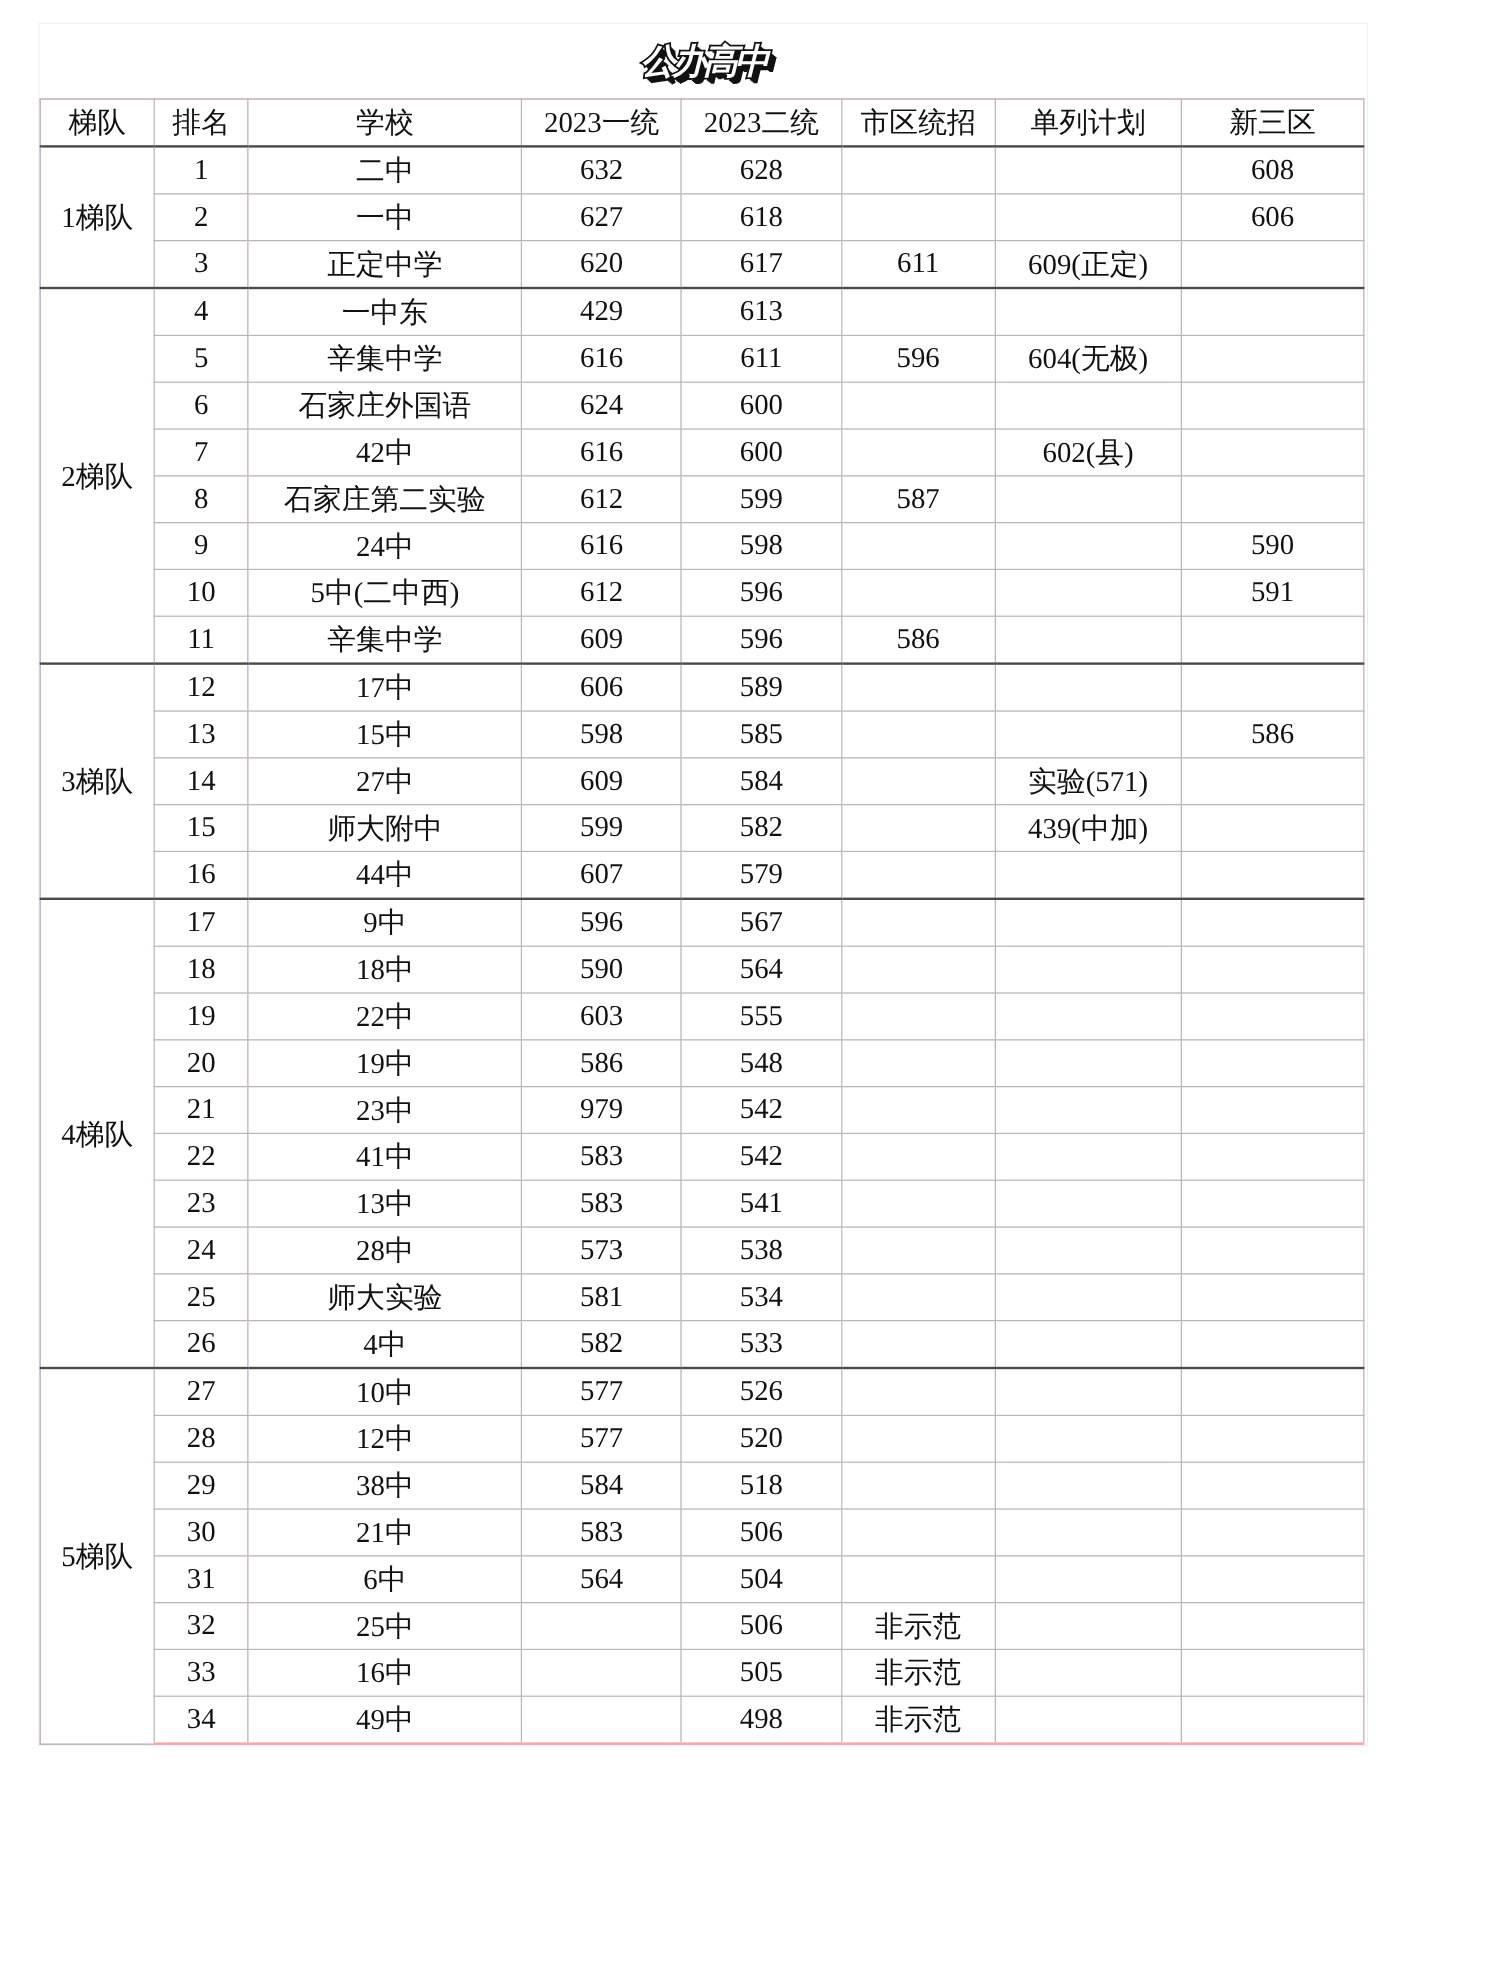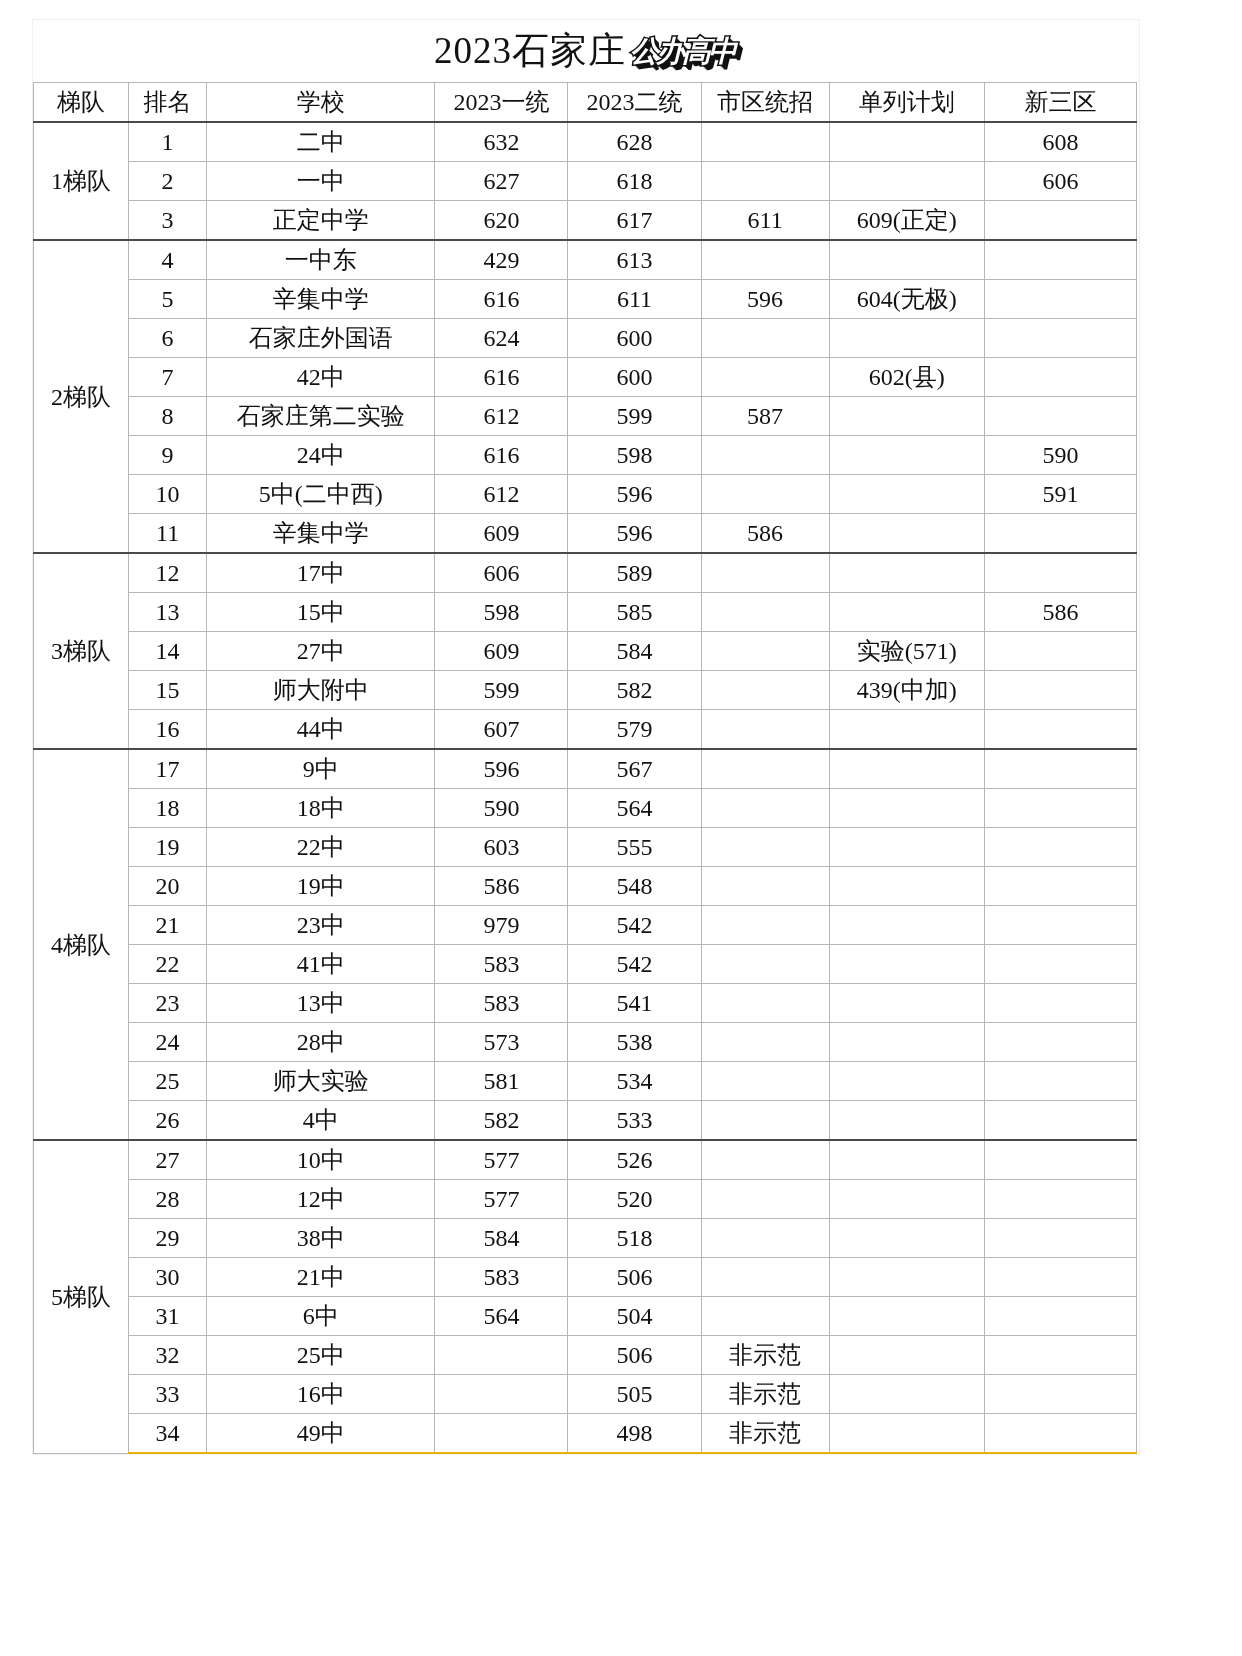--- a/index.html
+++ b/index.html
@@ -79,21 +79,21 @@
     border-top:2px solid #4a4a4a;
     border-bottom:2px solid #4a4a4a;
   }
   tbody td{ height:38px; }
   td.tier-cell{
     border-right:2px solid #4a4a4a;
     border-left:2px solid #4a4a4a;
     font-size:25px;
   }
   tr.tier-start td{ border-top:2px solid #4a4a4a; }
-  tr.last-row td{ border-bottom:2px solid #eab308; }
+  tr.last-row td{ border-bottom:2px solid #fca5a5; }
   th.first-col{ border-left:2px solid #4a4a4a; }
   th.last-col{ border-right:2px solid #4a4a4a; }
   td.last-col{ border-right:2px solid #4a4a4a; }
 
   
   col.w-tier{width:95px;}
   col.w-rank{width:78px;}
   col.w-school{width:228px;}
   col.w-s1{width:133px;}
   col.w-s2{width:133px;}
@@ -101,21 +101,20 @@
   col.w-s4{width:155px;}
   col.w-s5{width:152px;}
 </style>
 </head>
 <body>
 
 <div class="page">
   <div class="sheet">
 
     <div class="title-band">
-      <span class="title-text">2023石家庄</span>
         <span class="title-fancy">公办高中</span>
     </div>
 
     <table class="grid">
       <colgroup>
         <col class="w-tier">
           <col class="w-rank">
           <col class="w-school">
         <col class="w-s1">
           <col class="w-s2">

